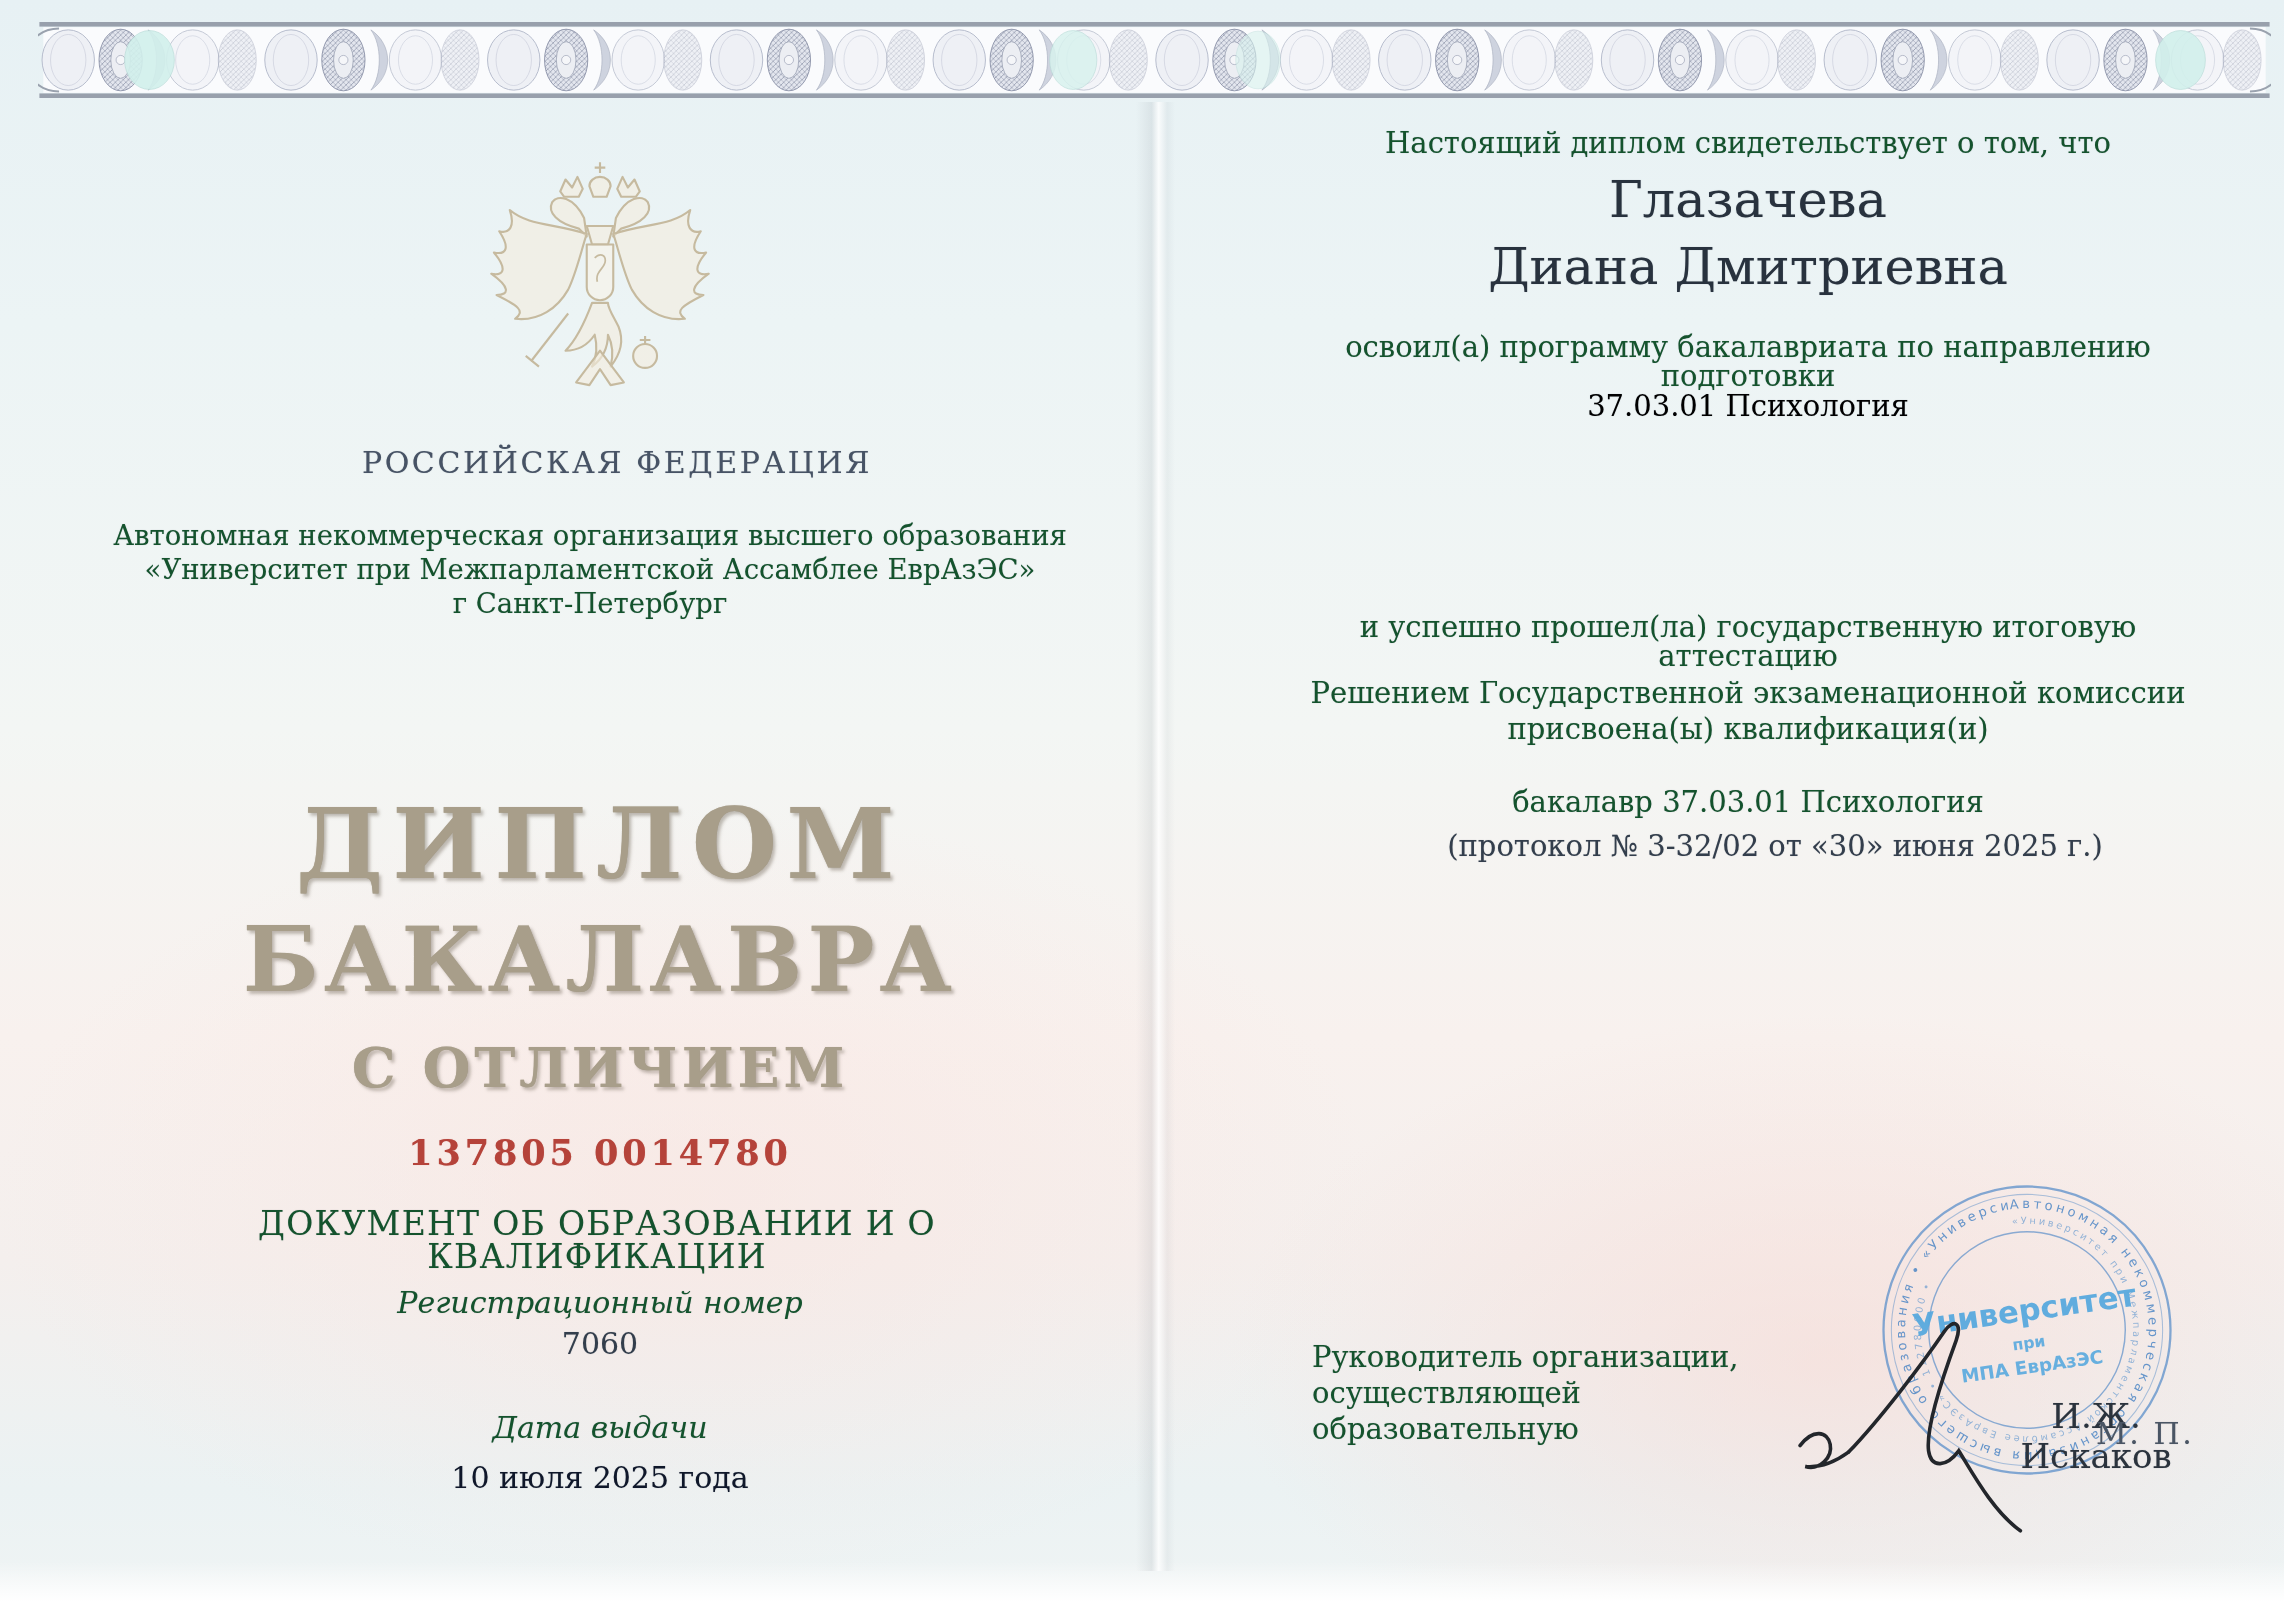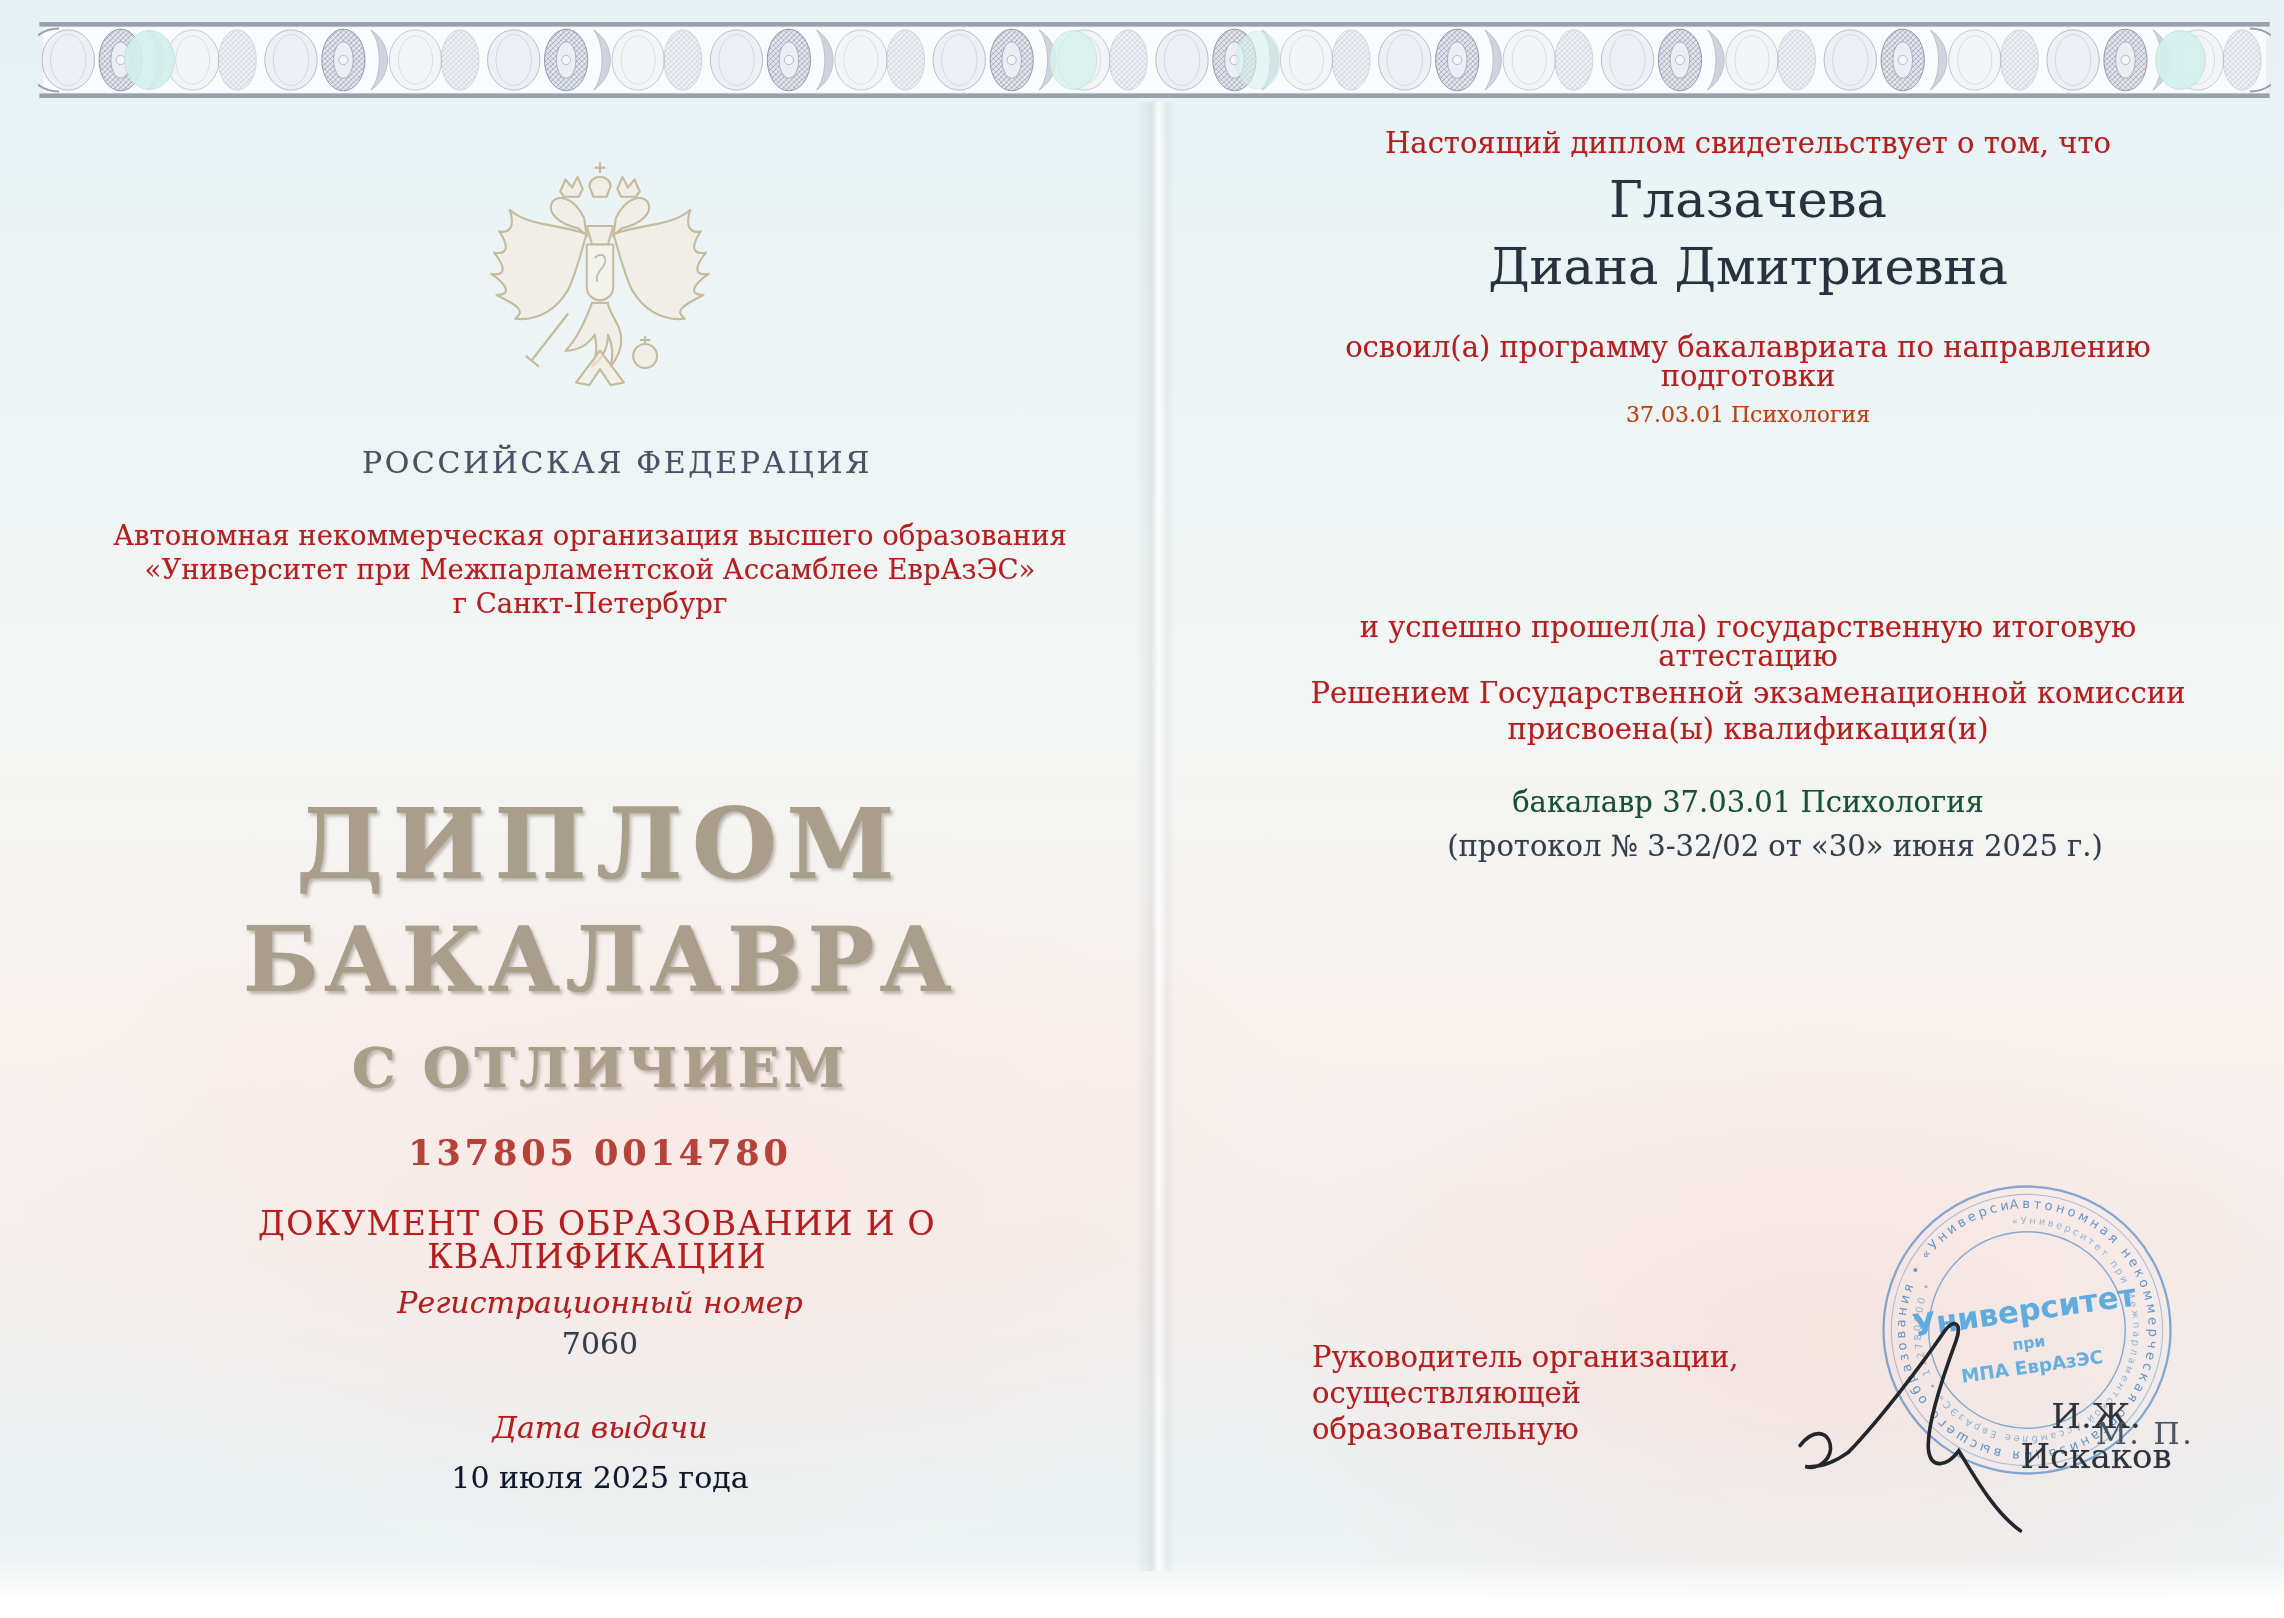--- a/index.html
+++ b/index.html
@@ -9,21 +9,21 @@
     overflow:hidden;
     font-family:"DejaVu Serif","Liberation Serif",serif;
     background:
       linear-gradient(180deg, rgba(255,255,255,0) 0%, rgba(255,255,255,0) 96.5%, #ffffff 99%),
       radial-gradient(ellipse 853px 492px at 80% 84%, rgba(249,216,210,0.55), rgba(249,216,210,0) 70%),
       radial-gradient(ellipse 984px 558px at 30% 74%, rgba(250,227,222,0.50), rgba(250,227,222,0) 70%),
       linear-gradient(180deg,#e7f1f4 0%, #ecf4f5 20%, #f3f6f4 45%, #f8f1ee 64%, #f4efed 78%, #ebf2f3 92%, #f0f4f4 100%);
   }
   .abs{position:absolute;}
   .ctr{width:958px;text-align:center;line-height:1;}
-  .body-text{color:#b91c1c;}
+  .body-text{color:#14532d;}
   .soft{text-shadow:0 0 1px rgba(63,75,90,0.35);}
   .title{
     color:#a89e8a;
     text-shadow:2.6px 2.6px 3.3px rgba(105,96,80,0.40), 0 0 0.7px rgba(150,140,120,0.6);
     font-weight:bold;
   }
   .italic{font-style:italic;text-align:center;}
   .spine{
     left:1136px;top:102px;width:39px;height:1469px;
     background:linear-gradient(90deg, rgba(120,130,140,0) 0%, rgba(120,130,140,0.13) 40%, rgba(255,255,255,0.75) 58%, rgba(150,160,168,0.10) 80%, rgba(150,160,168,0) 100%);
@@ -124,21 +124,21 @@
 <div class="abs ctr soft" style="left:121px;top:1463px;font-size:30px;color:#0f172a;">10 июля 2025 года</div>
 
 <div class="abs ctr body-text soft" style="left:1269px;top:129px;font-size:29px;">Настоящий диплом свидетельствует о том, что</div>
 
 <div class="abs ctr soft" style="left:1269px;top:174px;font-size:51px;color:#28323e;">Глазачева</div>
 
 <div class="abs ctr soft" style="left:1269px;top:241px;font-size:51px;color:#28323e;">Диана Дмитриевна</div>
 
 <div class="abs ctr body-text soft" style="left:1269px;top:333px;font-size:29px;">освоил(а) программу бакалавриата по направлению подготовки</div>
 
-<div class="abs ctr soft" style="left:1269px;top:404px;font-size:22px;color:#c2410c;">37.03.01 Психология</div>
+<div class="abs ctr soft" style="left:1269px;top:392px;font-size:29px;color:#000000;">37.03.01 Психология</div>
 
 <div class="abs ctr body-text soft" style="left:1269px;top:613px;font-size:29px;">и успешно прошел(ла) государственную итоговую аттестацию</div>
 
 <div class="abs ctr body-text soft" style="left:1269px;top:679px;font-size:29px;">Решением Государственной экзаменационной комиссии</div>
 
 <div class="abs ctr body-text soft" style="left:1269px;top:715px;font-size:29px;">присвоена(ы) квалификация(и)</div>
 
 <div class="abs ctr soft" style="left:1269px;top:788px;font-size:29px;color:#14532d;">бакалавр 37.03.01 Психология</div>
 
 <div class="abs ctr soft" style="left:1296px;top:832px;font-size:29px;color:#333e4c;">(протокол № 3-32/02 от «30» июня 2025 г.)</div>

